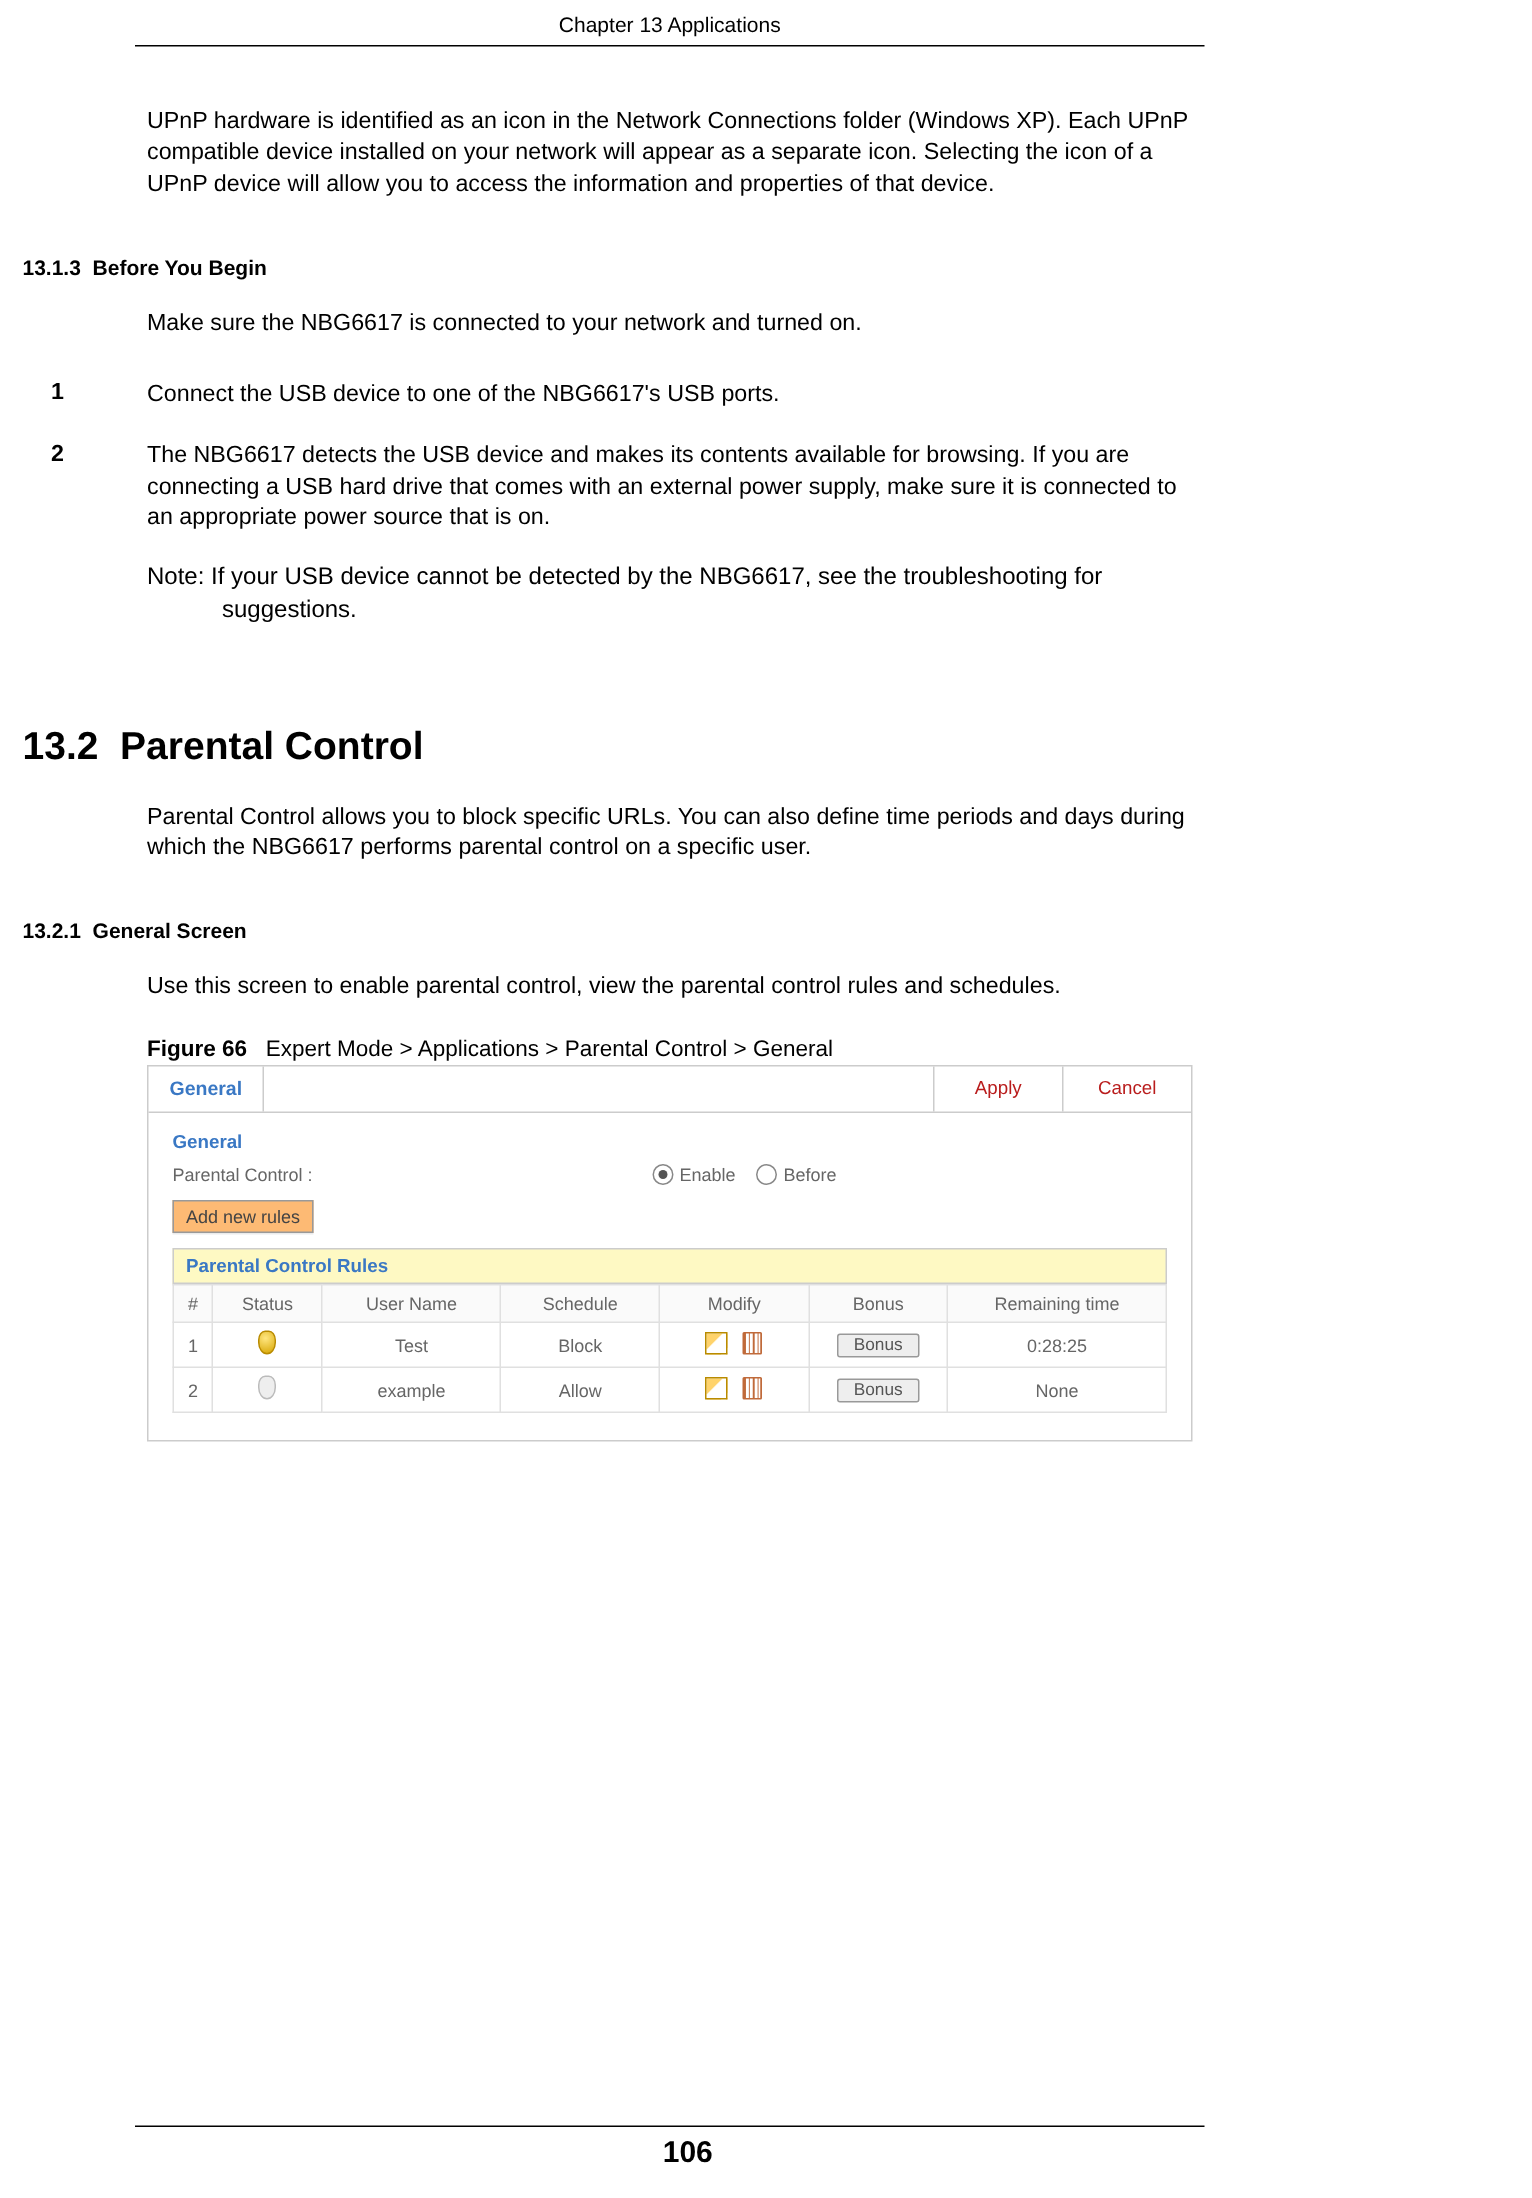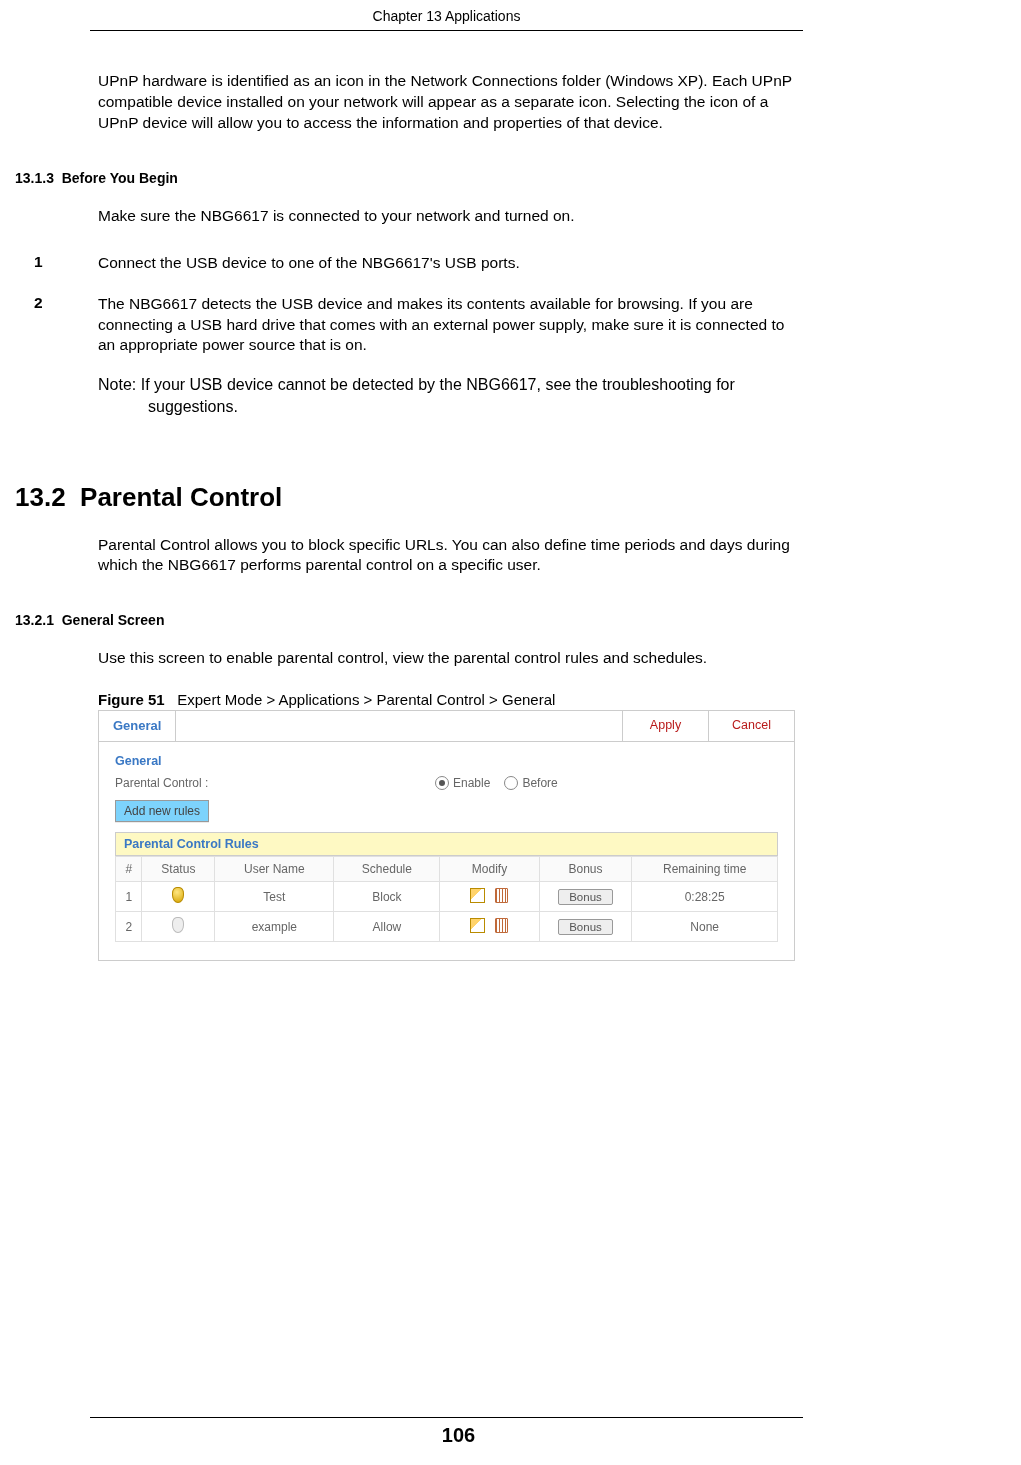--- a/index.html
+++ b/index.html
@@ -149,21 +149,21 @@
   .fig-radio .dot {
     width:12px; height:12px; border-radius:50%;
     border:1px solid #888; margin-right:4px;
     display:inline-flex; align-items:center; justify-content:center;
   }
   .fig-radio .dot.sel::after {
     content:""; width:6px; height:6px; border-radius:50%; background:#555;
   }
   .fig-addbtn {
     border:1px solid #999;
-    background:#7dd3fc;
+    background:#fdba74;
     padding:3px 8px;
     font-size:12px;
     color:#444;
     display:inline-block;
     box-shadow: 0 1px 0 rgba(0,0,0,0.08);
     margin-bottom: 10px;
   }
   .fig-rules-head {
     color:#3a78c4;
     font-weight:bold;
@@ -274,21 +274,21 @@
       <span>13.2</span>&nbsp;&nbsp;<span>Parental Control</span>
     </div>
     <div class="body-text">Parental Control allows you to block specific URLs. You can also define time periods and days during which the NBG6617 performs parental control on a specific user.</div>
 
     <div class="h2-num">
       <span>13.2.1</span>&nbsp;&nbsp;<span>General Screen</span>
     </div>
     <div class="body-text" style="margin-bottom:16px">Use this screen to enable parental control, view the parental control rules and schedules.</div>
 
     <div class="fig-caption">
-      <span class="fb">Figure 51</span>&nbsp;&nbsp;&nbsp;<span>Expert Mode &gt; Applications &gt; Parental Control &gt; General</span>
+      <span class="fb">Figure 66</span>&nbsp;&nbsp;&nbsp;<span>Expert Mode &gt; Applications &gt; Parental Control &gt; General</span>
     </div>
 
     <div class="figure">
       <div class="fig-tabbar">
         <div class="fig-tab">General</div>
         <div class="fig-tabbar-spacer"></div>
         <div class="fig-btn-top">Apply</div>
         <div class="fig-btn-top">Cancel</div>
       </div>
       <div class="fig-inner">

